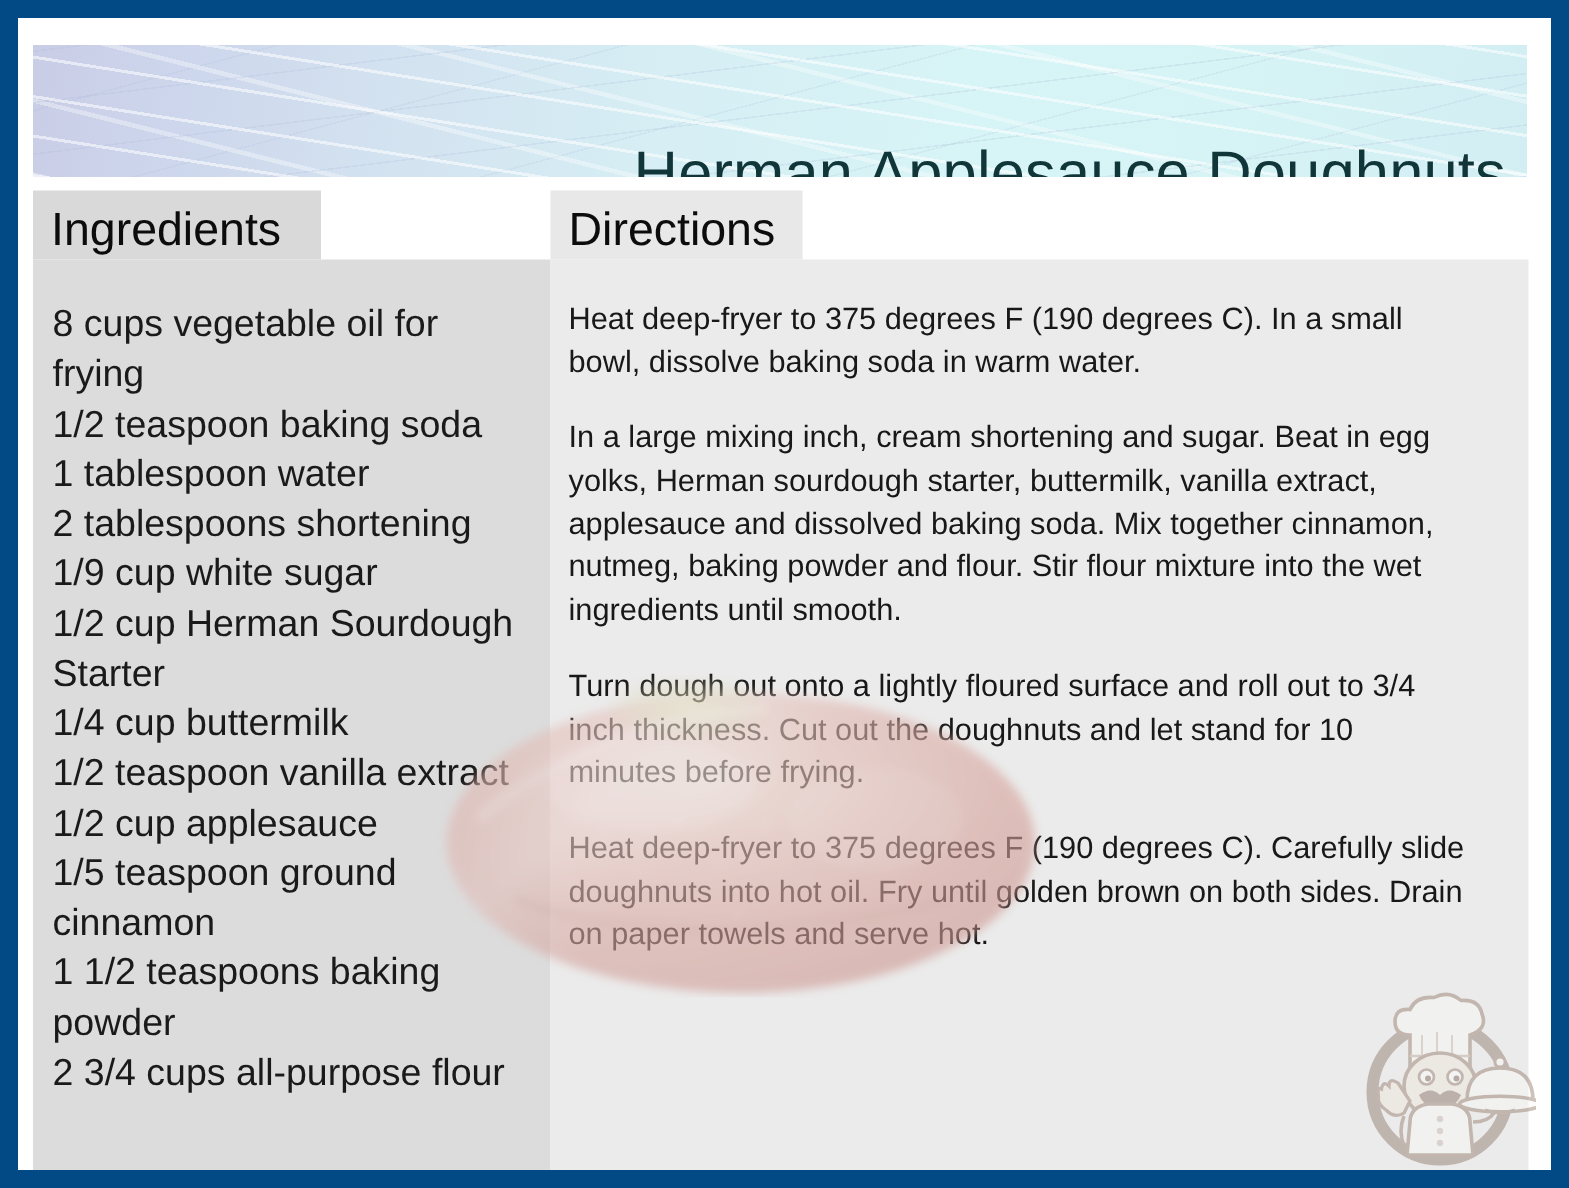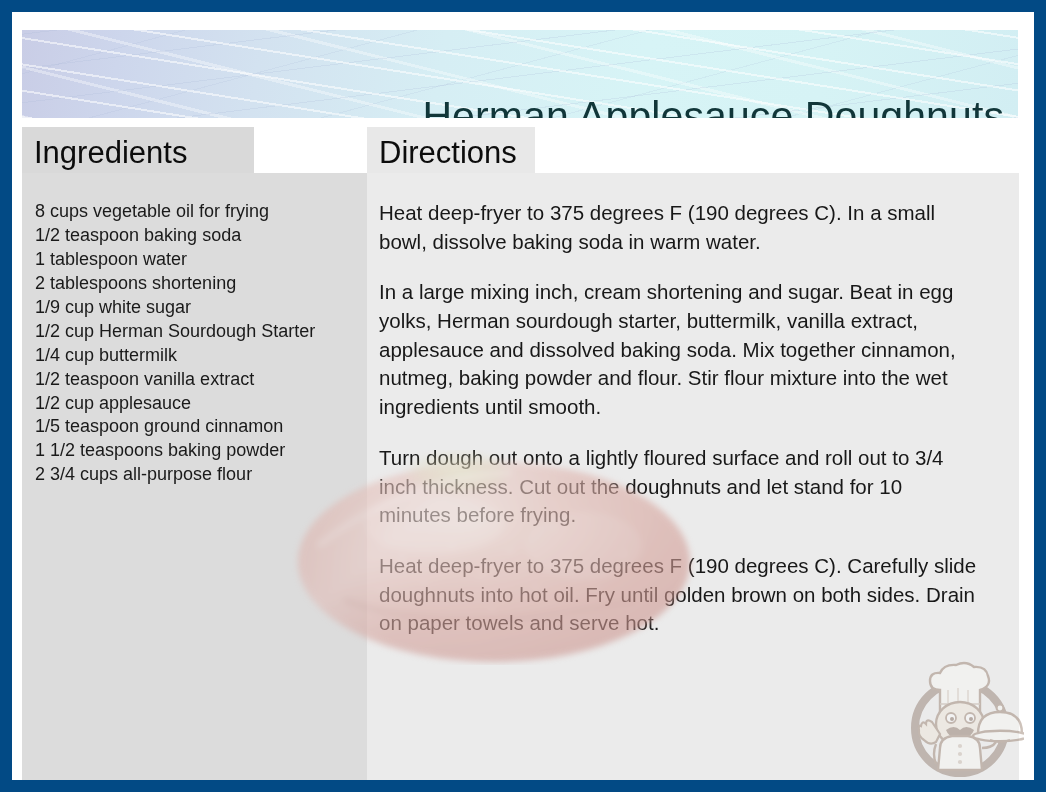--- a/index.html
+++ b/index.html
@@ -81,33 +81,33 @@
     white-space:nowrap;
   }
   .sec-body {
     position:absolute;
     top:46px; left:0;
     width:100%;
   }
 
   
   #ingredients-section { left:10px; top:115px; width:345px; height:653px; }
-  #ingredients-section .sec-tab  { background:#d9d9d9; width:232px; }
+  #ingredients-section .sec-tab  { background:#d9d9d9; width:192px; }
   #ingredients-section .sec-body { background:#dcdcdc; height:607px; }
 
   
   #directions-section { left:355px; top:115px; width:652px; height:653px; }
   #directions-section .sec-tab  { background:#e8e8e8; width:168px; }
   #directions-section .sec-body { background:#ebebeb; height:607px; }
 
   
   #ingredient-list {
     list-style:none;
     padding:27px 8px 0 13px;
-    font-size:18px;
+    font-size:25px;
     line-height:1.33;
     color:#1a1a1a;
   }
   #ingredient-list li { margin:0; }
 
   
   #direction-paragraphs {
     padding:26px 40px 0 12px;
     font-size:20.5px;
     line-height:1.40;

